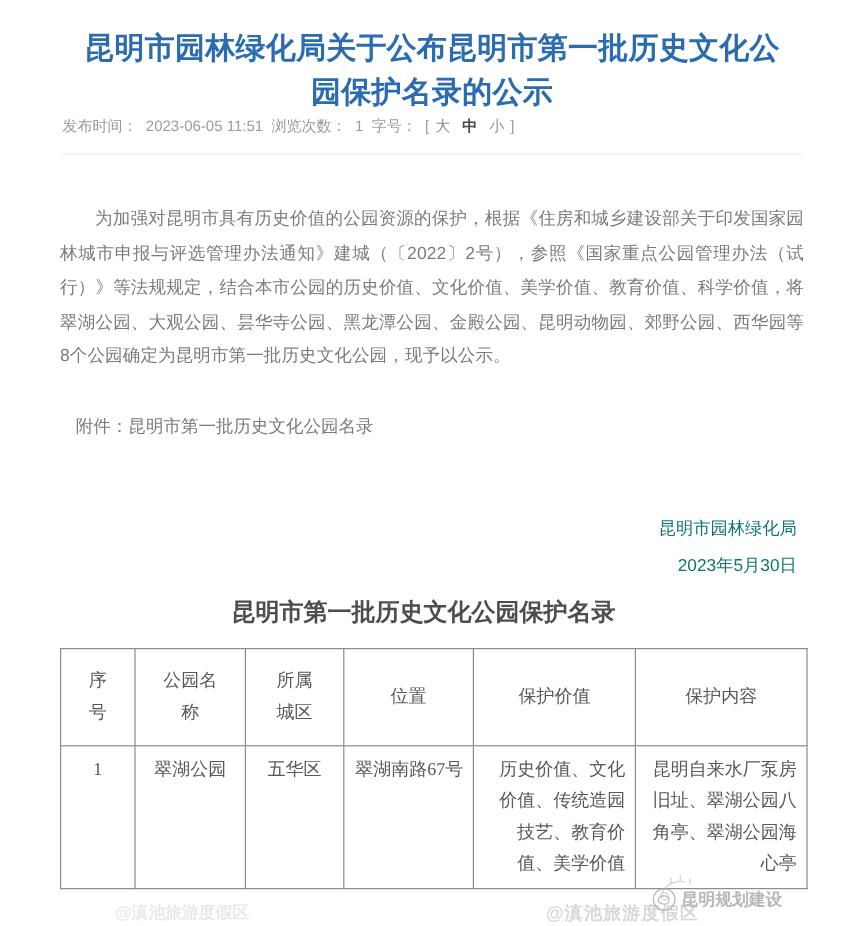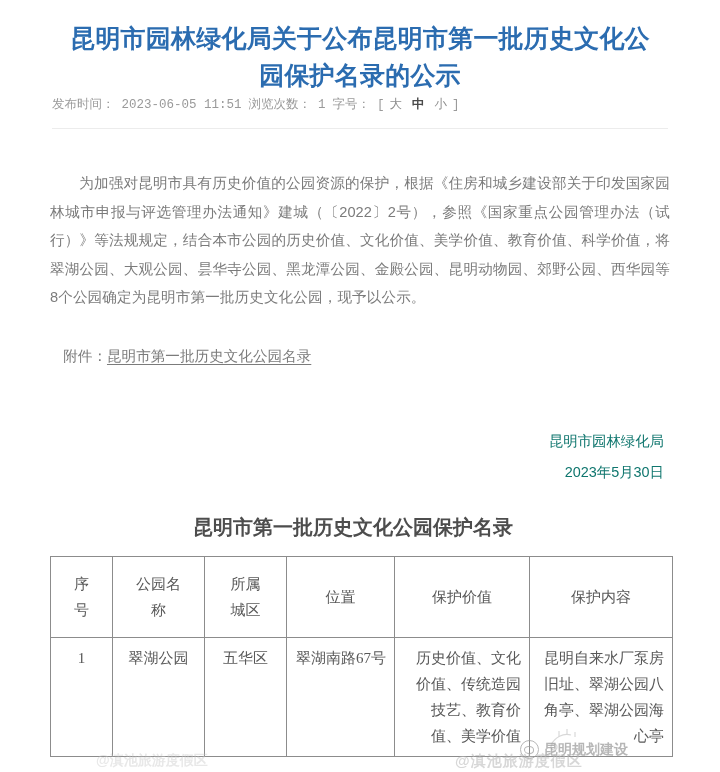--- a/index.html
+++ b/index.html
@@ -12,21 +12,20 @@
     background: #ffffff;
     font-family: "Liberation Sans", "DejaVu Sans", sans-serif;
     overflow: hidden;
     position: relative;
   }
 
   
   .doc-header {
     padding: 22px 52px 0 52px;
     background: #ffffff;
-    font-family: Liberation Mono, monospace;
   }
   .doc-title {
     color: #2b6cb0;
     font-size: 25px;
     line-height: 37px;
     font-weight: 700;
     text-align: center;
     letter-spacing: 0.2px;
     margin: 0;
     padding: 0 6px;
@@ -70,37 +69,36 @@
   .attachment-wrap {
     margin-top: 30px;
     text-indent: 2em;
     font-size: 14.6px;
     line-height: 28px;
     color: #7b7b7b;
   }
   .attachment-label { color: #7b7b7b; font-family: Liberation Serif, serif; }
   .attachment-link {
     color: #7b7b7b;
-    text-decoration: underline;
     text-underline-offset: 3px;
     cursor: pointer;
   }
 
   .signature {
     margin-top: 56px;
     text-align: right;
     padding-right: 22px;
     color: #0f766e;
     font-size: 14.4px;
     line-height: 31px;
   }
 
   
   .table-wrap {
-    margin-top: 24px;
+    margin-top: 8px;
     padding: 0 48px 0 50px;
   }
   .table-title {
     text-align: center;
     color: #4d4d4d;
     font-size: 20px;
     font-weight: 700;
     line-height: 30px;
     font-family: "Liberation Sans", "DejaVu Sans", sans-serif;
     margin-bottom: 14px;
@@ -142,21 +140,21 @@
 
   
   .watermark {
     position: absolute;
     pointer-events: none;
     display: flex;
     align-items: center;
     white-space: nowrap;
   }
   .wm-main {
-    left: 520px;
+    left: 544px;
     top: 740px;
     color: #9b9b9b;
     font-size: 14px;
     font-weight: 700;
     opacity: 0.72;
   }
   .wm-main .weibo-badge {
     width: 17px; height: 17px;
     border-radius: 50%;
     border: 1.6px solid #9b9b9b;

